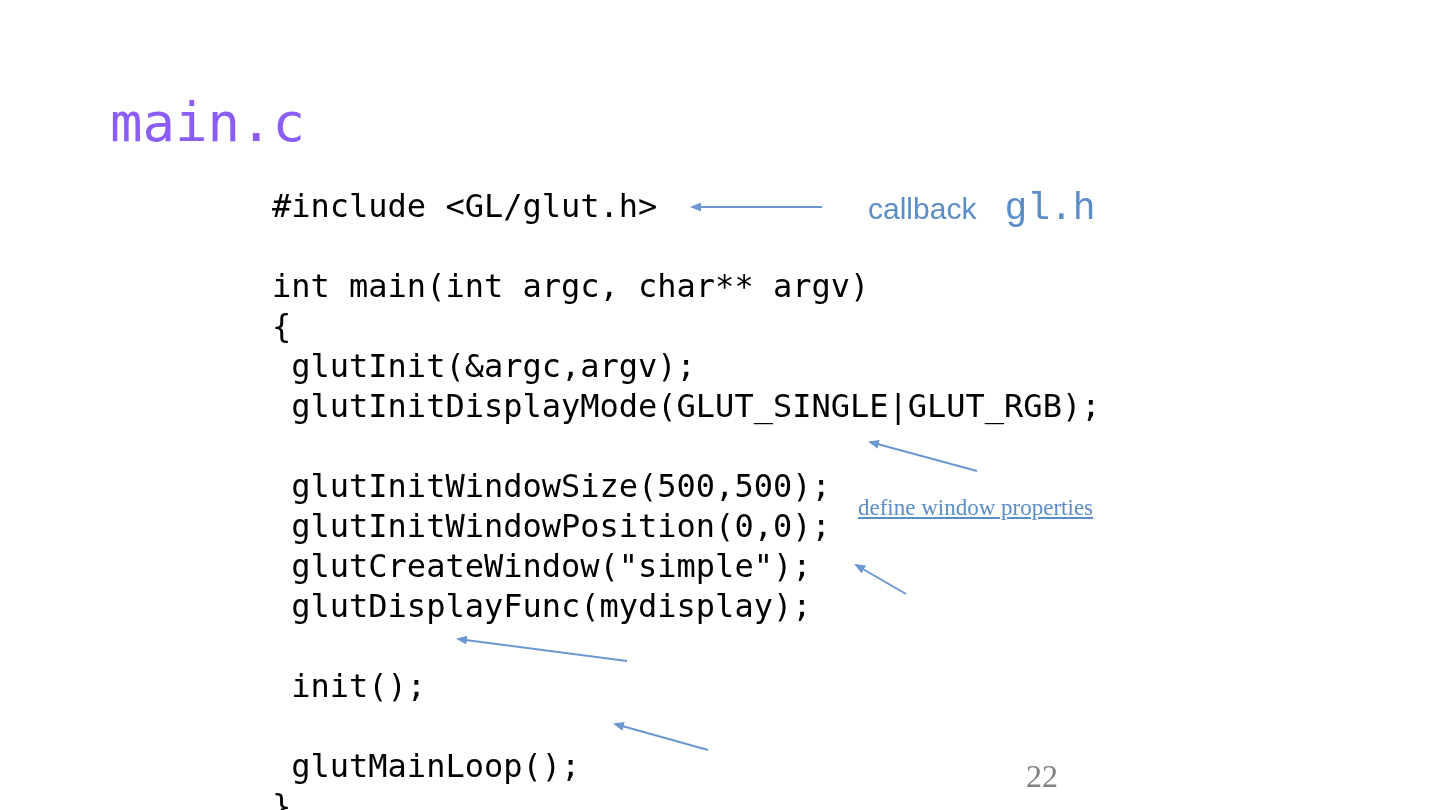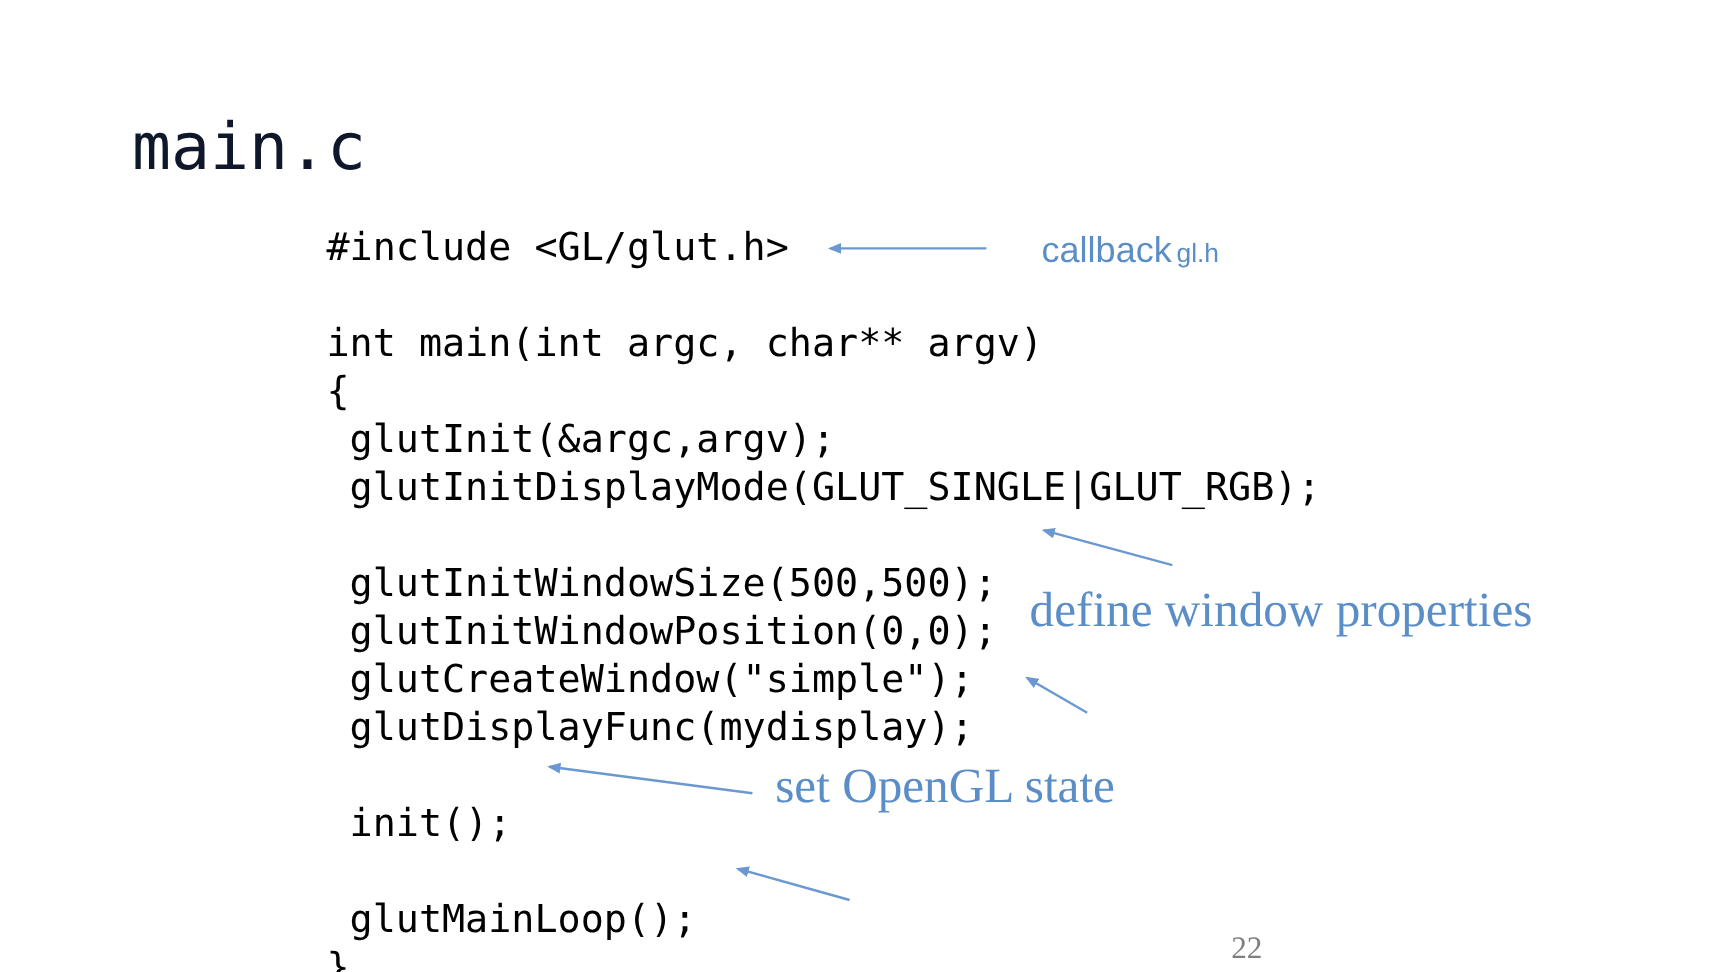--- a/index.html
+++ b/index.html
@@ -15,21 +15,21 @@
     inset: 0;
     background: #ffffff;
   }
   .slide-title {
     position: absolute;
     left: 110px;
     top: 92px;
     font-family: "DejaVu Sans Mono", monospace;
     font-size: 54px;
     line-height: 62px;
-    color: #0f172a;
+    color: #8b5cf6;
     white-space: pre;
   }
   .code-block {
     position: absolute;
     left: 272px;
     top: 186px;
     font-family: "DejaVu Sans Mono", monospace;
     font-size: 32px;
     line-height: 40px;
     color: #000000;
@@ -41,45 +41,46 @@
     width: 1440px; height: 810px;
     pointer-events: none;
   }
   .annotation {
     position: absolute;
     color: #5b8dc7;
     white-space: nowrap;
   }
   .annotation.serif {
     font-family: "Liberation Serif", serif;
-    font-size: 41px;
+    font-size: 23px;
     line-height: 36px;
+    text-decoration: underline;
   }
   .anno-includes {
     left: 868px;
     top: 192px;
     font-family: "Liberation Sans", sans-serif;
     font-size: 30px;
     line-height: 34px;
   }
   .anno-includes .code-ref {
-    font-family: Liberation Sans, sans-serif;
-    font-size: 22px;
-    margin-left: 4px;
+    font-family: Liberation Mono, monospace;
+    font-size: 38px;
+    margin-left: 28px;
   }
   .anno-window-properties { left: 858px; top: 490px; }
   .anno-display-callback  { left: 916px; top: 576px; }
   .anno-opengl-state      { left: 646px; top: 636px; }
   .anno-event-loop        { left: 716px; top: 737px; }
   .page-number {
     position: absolute;
     left: 1026px;
-    top: 775px;
+    top: 758px;
     font-family: "Liberation Serif", serif;
-    font-size: 26px;
+    font-size: 32px;
     color: #7f7f7f;
   }
 </style>
 </head>
 <body>
 
 <div class="slide">
 
   <div class="slide-title">main.c</div>
 
@@ -113,18 +114,17 @@
     <line x1="708" y1="750" x2="615" y2="724" stroke="#6b98d0" stroke-width="2" marker-end="url(#arrowhead)"></line>
   </svg>
 
   <div class="annotation anno-includes">
     <span>callback</span><span class="code-ref">gl.h</span>
   </div>
 
   <div class="annotation serif anno-window-properties">define window properties</div>
 
 
-  <div class="annotation serif anno-opengl-state">set OpenGL state</div>
 
 
   <div class="page-number">22</div>
 
 </div>
 
 </body></html>

